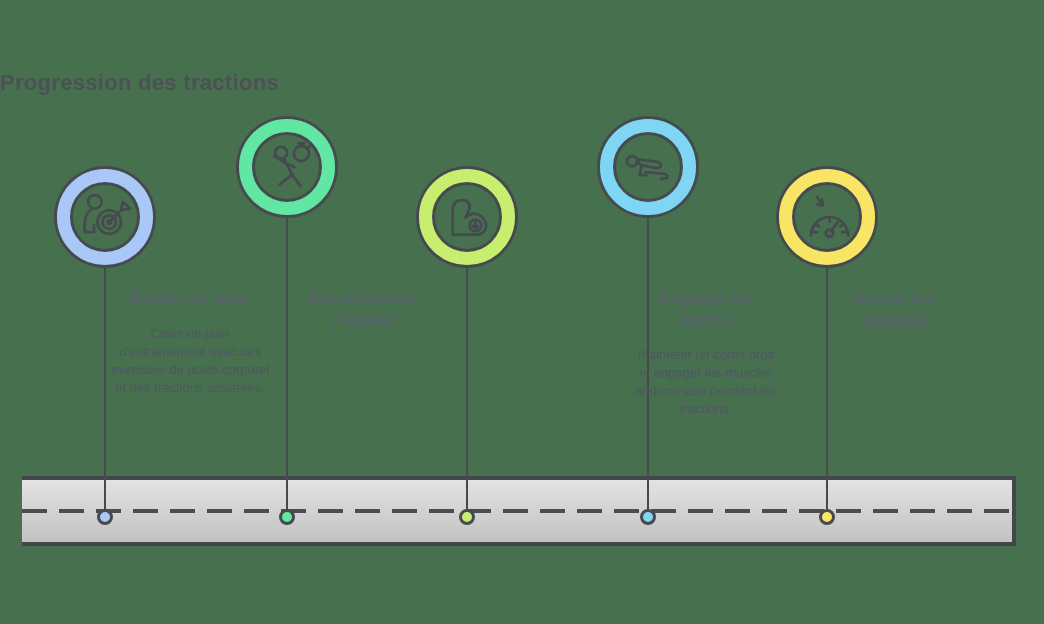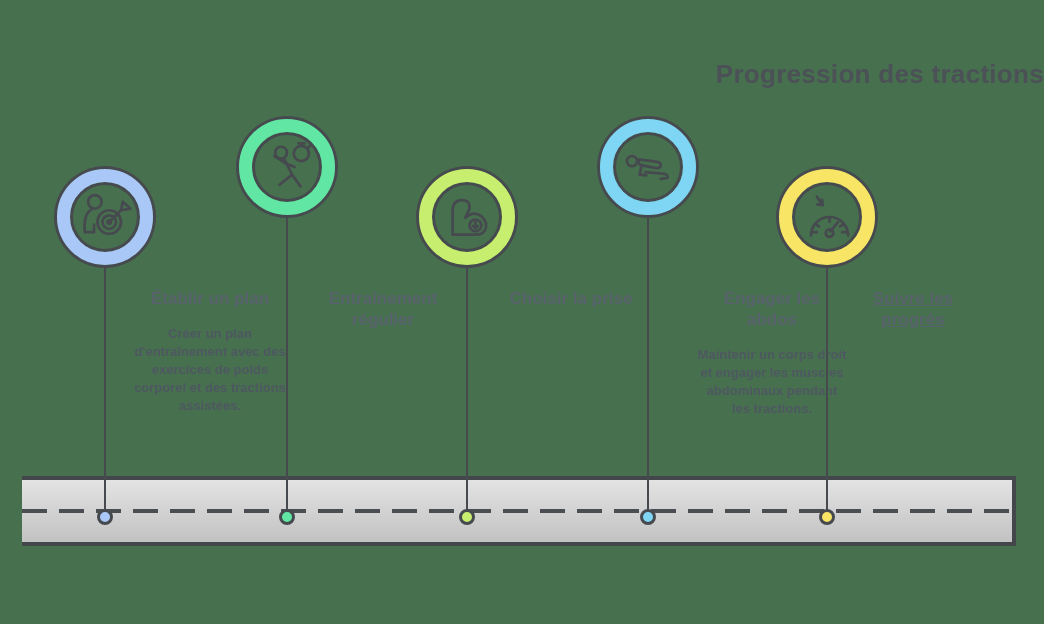--- a/index.html
+++ b/index.html
@@ -4,23 +4,23 @@
 <style>
   html,body{margin:0;padding:0;}
   .canvas{
     position:relative;
     width:1044px;height:624px;
     background:var(--bg,#47704f);
     overflow:hidden;
     font-family:"Liberation Sans",sans-serif;
   }
   .title{
-    position:absolute;top:59px;left:0;width:100%;
-    text-align:right;
-    font-size:26px;font-weight:bold;
+    position:absolute;top:70px;left:0;width:100%;
+    text-align:left;
+    font-size:22px;font-weight:bold;
     color:var(--title,#4b5156);
     letter-spacing:.3px;
   }
   
   .ring{
     position:absolute;
     width:70px;height:70px;
     border:13px solid #ccc;
     border-radius:50%;
     box-shadow:0 0 0 3px var(--outline,#464a4f), inset 0 0 0 3px var(--outline,#464a4f);
@@ -33,42 +33,42 @@
     z-index:3;
   }
   .dot{
     position:absolute;
     width:10px;height:10px;
     border:3px solid var(--outline,#464a4f);
     border-radius:50%;
     top:509px;z-index:6;
   }
   
-  .tblock{position:absolute;top:288px;text-align:center;z-index:2;padding-left:20px;}
+  .tblock{position:absolute;top:288px;text-align:center;z-index:2;}
   .heading{
     font-size:17px;font-weight:bold;line-height:21px;
     color:var(--heading,#57626b);
     margin:0 auto 13px auto;
   }
   .body-text{
-    font-size:13px;font-weight:bold;line-height:18px;
+    font-size:13px;font-weight:normal;line-height:18px;
     color:var(--body,#4e5860);
     margin:16px auto;
   }
   
   .m0 .ring{left:57px;top:169px;}  .m0 .vline{left:104px;top:267px;height:250px;} .m0 .dot{left:97px;}
   .m1 .ring{left:239px;top:119px;} .m1 .vline{left:286px;top:217px;height:300px;} .m1 .dot{left:279px;}
   .m2 .ring{left:419px;top:169px;} .m2 .vline{left:466px;top:267px;height:250px;} .m2 .dot{left:459px;}
   .m3 .ring{left:600px;top:119px;} .m3 .vline{left:647px;top:217px;height:300px;} .m3 .dot{left:640px;}
   .m4 .ring{left:779px;top:169px;} .m4 .vline{left:826px;top:267px;height:250px;} .m4 .dot{left:819px;}
 
   .m0 .tblock{left:105px;width:170px;}
   .m1 .tblock{left:278px;width:170px;}
   .m2 .tblock{left:466px;width:170px;}
-  .m3 .tblock{left:672px;width:160px;}
+  .m3 .tblock{left:626px;width:160px;}
   .m4 .tblock{left:808px;width:170px;}
 
   .m1 .heading{max-width:150px;}
   .m3 .heading{max-width:125px;}
   .m4 .heading{max-width:115px;text-decoration:underline;}
   .m0 .body-text{max-width:160px;}
   .m2 .body-text{max-width:155px;}
   .m3 .body-text{max-width:150px;}
   .m4 .body-text{max-width:165px;}
 
@@ -140,21 +140,20 @@
     <div class="ring" style="border-color: rgb(199, 238, 110);">
       <svg class="icon-svg" width="54" height="54" viewBox="0 0 64 64">
         <path d="M15 53 L15 25 Q15 12 26 12 Q36 12 35 22 L30 33 Q39 24 49 31 Q58 39 53 48 Q50 53 43 53 Z"></path>
         <circle cx="42" cy="42" r="7"></circle>
         <path d="M42 38 L42 45 M39 42.5 L42 45.5 L45 42.5"></path>
       </svg>
     </div>
     <div class="vline"></div>
     <div class="dot" style="background: rgb(199, 238, 110);"></div>
     <div class="tblock">
-      <div class="heading">Choisir la prise</div>
     </div>
   </div>
 
   <div class="m3">
     <div class="ring" style="border-color: rgb(127, 214, 244);">
       <svg class="icon-svg" width="54" height="54" viewBox="0 0 64 64">
         <circle cx="13" cy="25" r="6"></circle>
         <path d="M21 23 L43 26 Q48 27 47 31 Q46 34 41 33 L25 30 Q20 29 21 25"></path>
         <path d="M24 32 L22 41 L30 42"></path>
         <path d="M29 38 L51 40 Q56 41 55 45 L47 46"></path>

